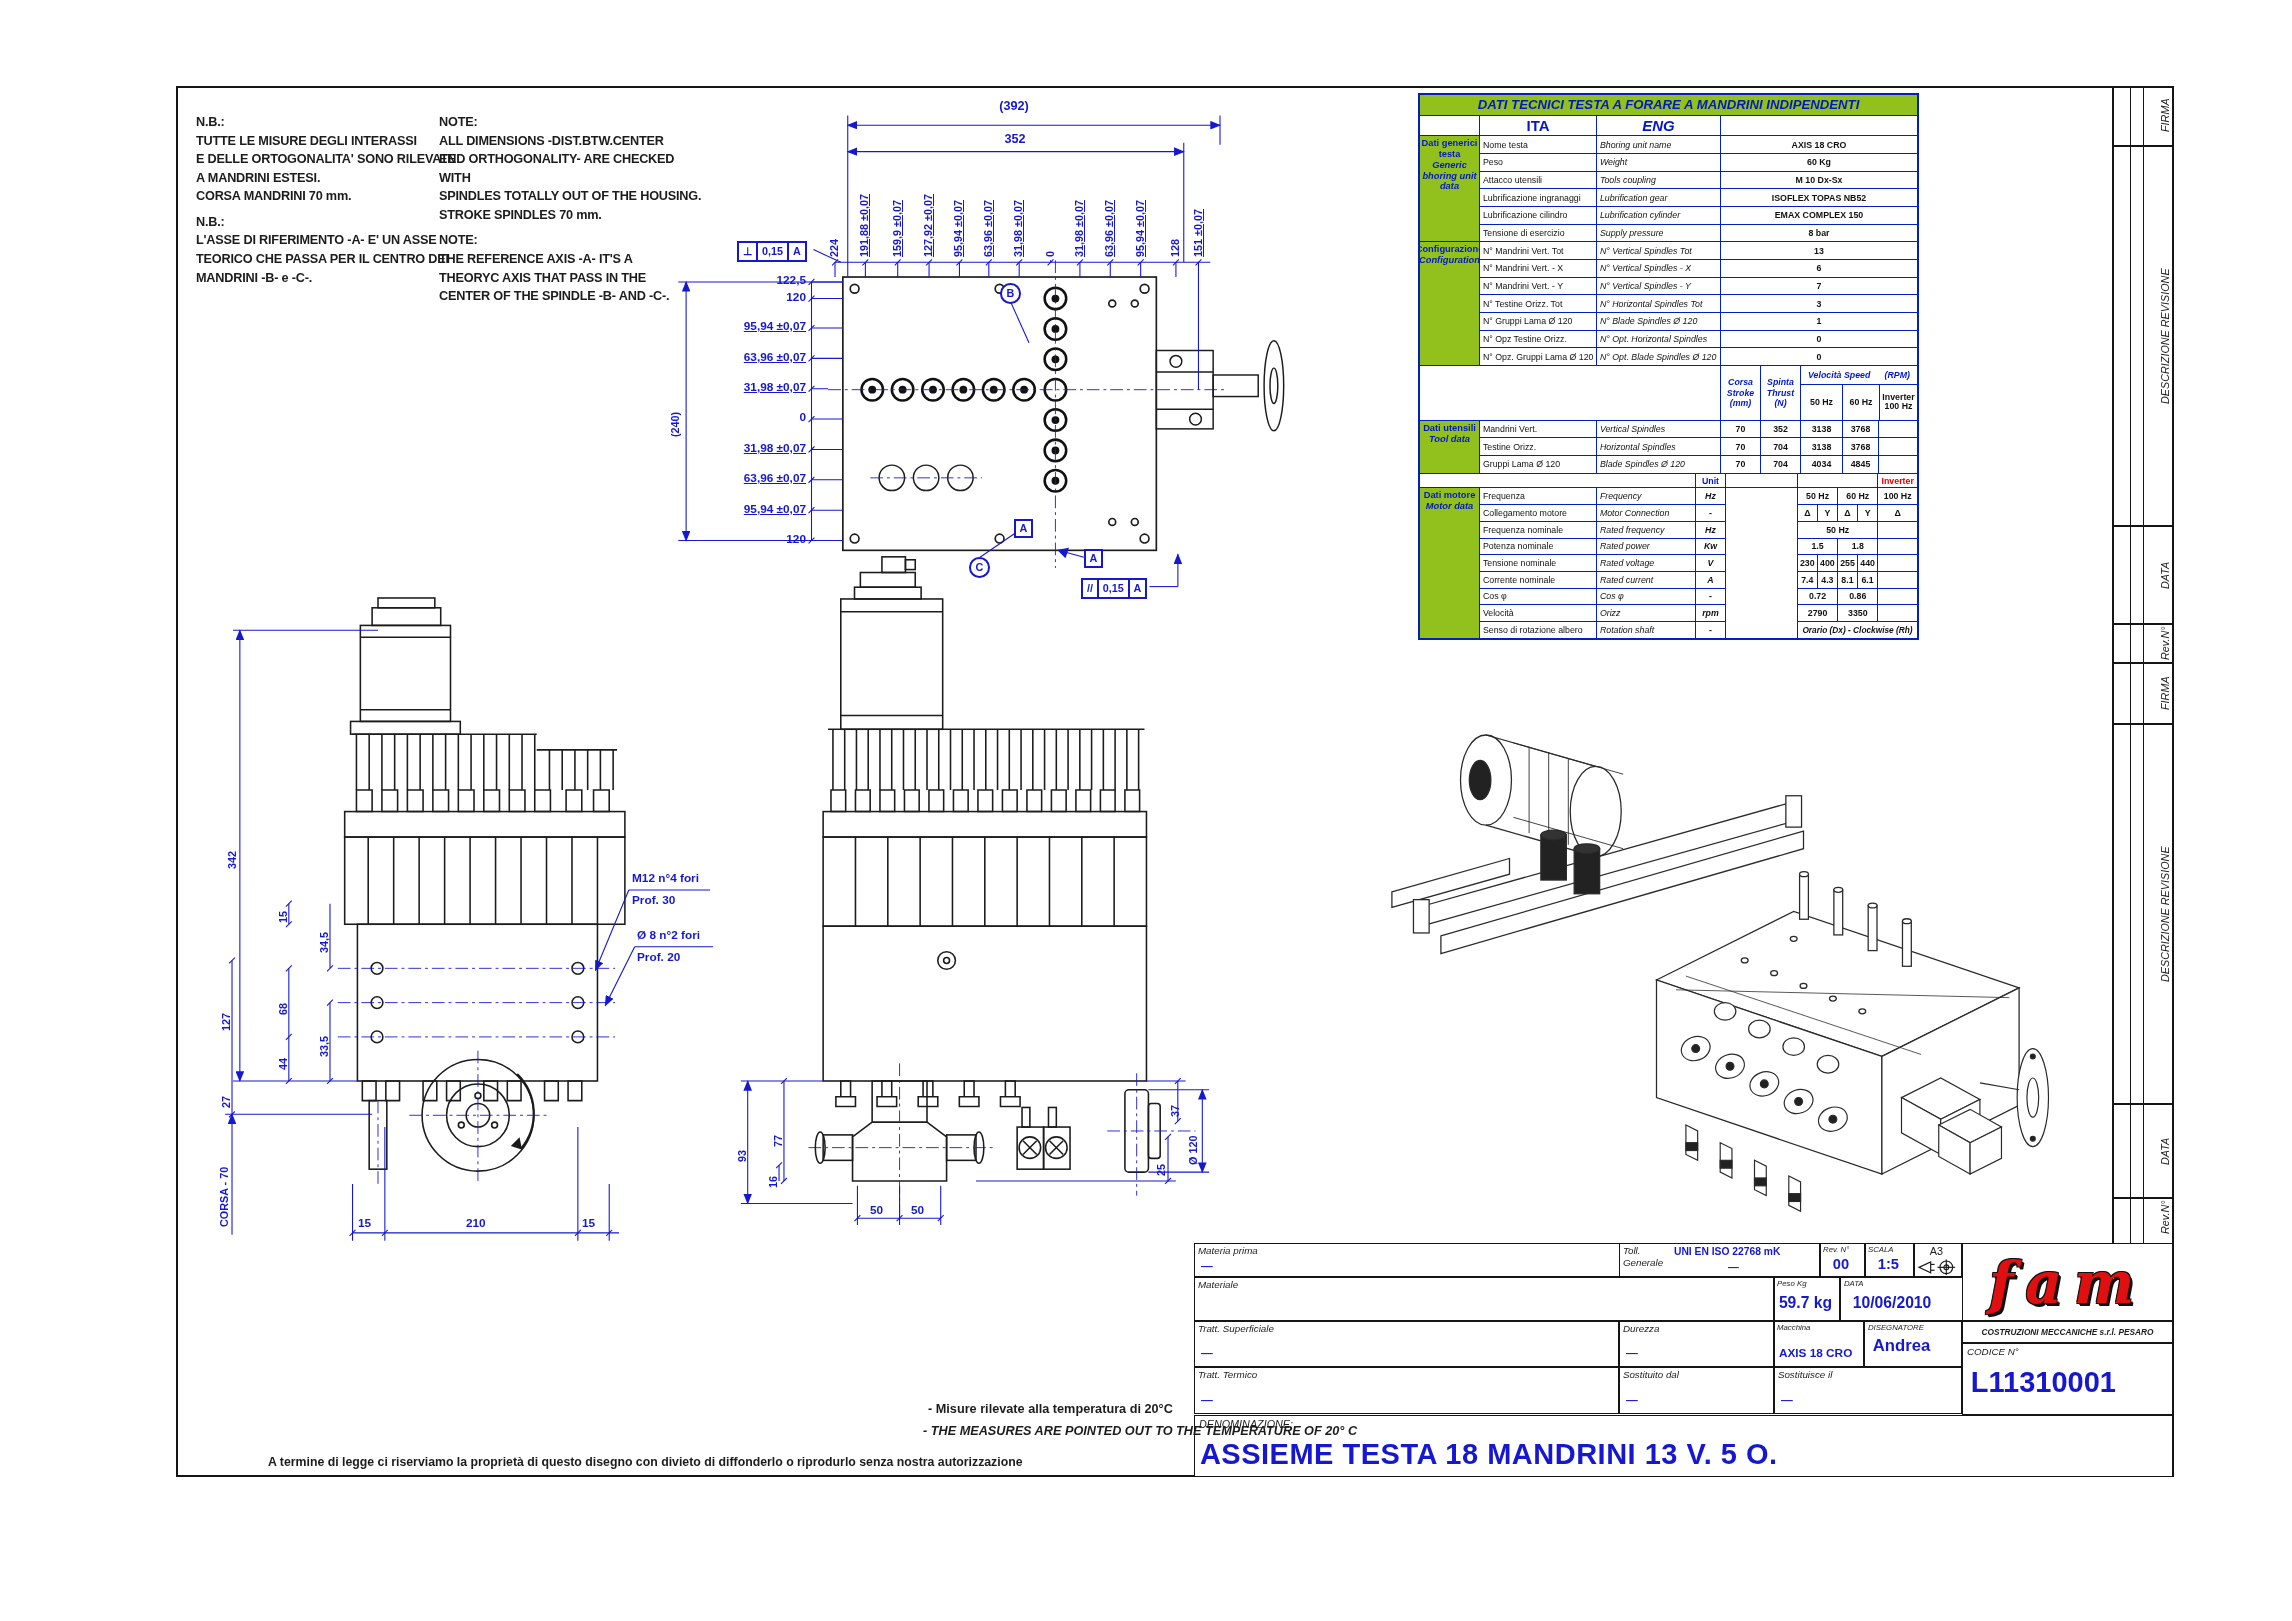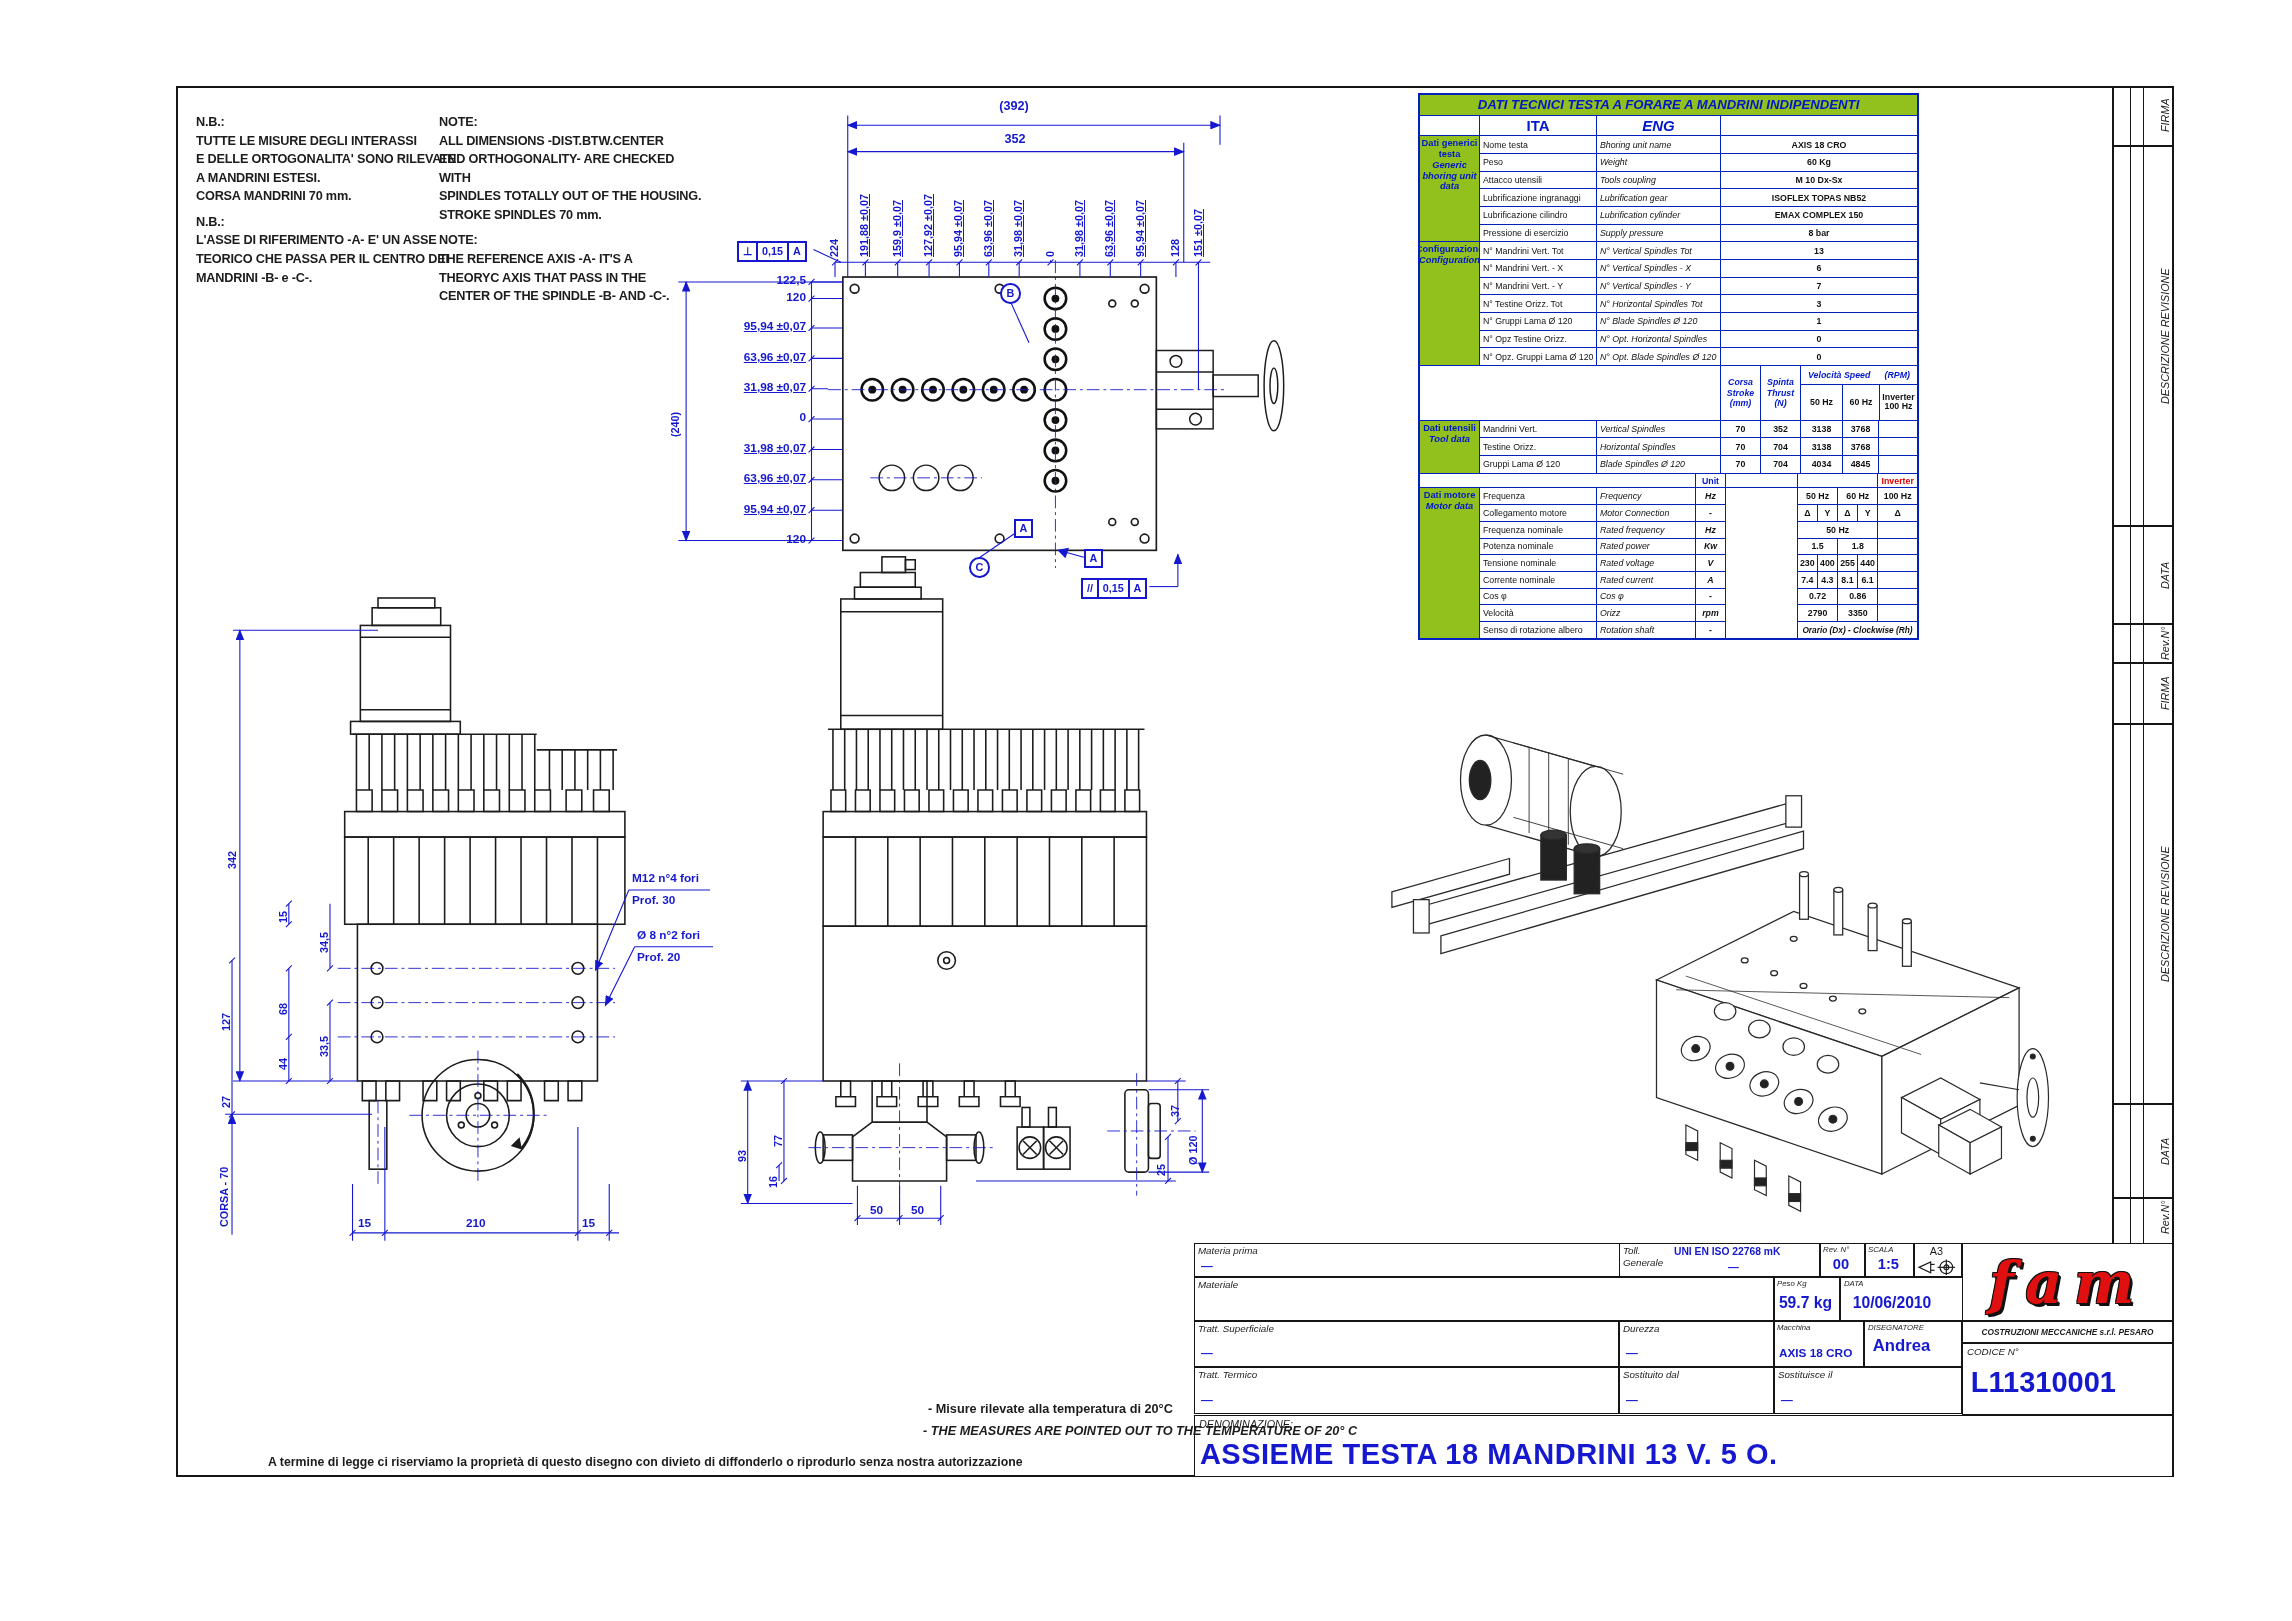--- a/index.html
+++ b/index.html
@@ -517,21 +517,21 @@
         <div class="c b">60 Kg</div>
       <div class="c l">Attacco utensili</div>
         <div class="c l i">Tools coupling</div>
         <div class="c b">M 10 Dx-Sx</div>
       <div class="c l">Lubrificazione ingranaggi</div>
         <div class="c l i">Lubrification gear</div>
         <div class="c b">ISOFLEX TOPAS NB52</div>
       <div class="c l">Lubrificazione cilindro</div>
         <div class="c l i">Lubrification cylinder</div>
         <div class="c b">EMAX COMPLEX 150</div>
-      <div class="c l">Pressione di esercizio</div>
+      <div class="c l">Tensione di esercizio</div>
         <div class="c l i">Supply pressure</div>
         <div class="c b">8 bar</div>
     </div>
 
     <div class="tt-sec" style="grid-template-columns:59px 116px 123px 1fr;grid-template-rows:repeat(7,16.7px);">
       <div class="c green cat" style="grid-row:1/8;">
         <span>Configurazione</span>
           <span class="it2">Configuration</span>
       </div>
       <div class="c l">N° Mandrini Vert. Tot</div>

